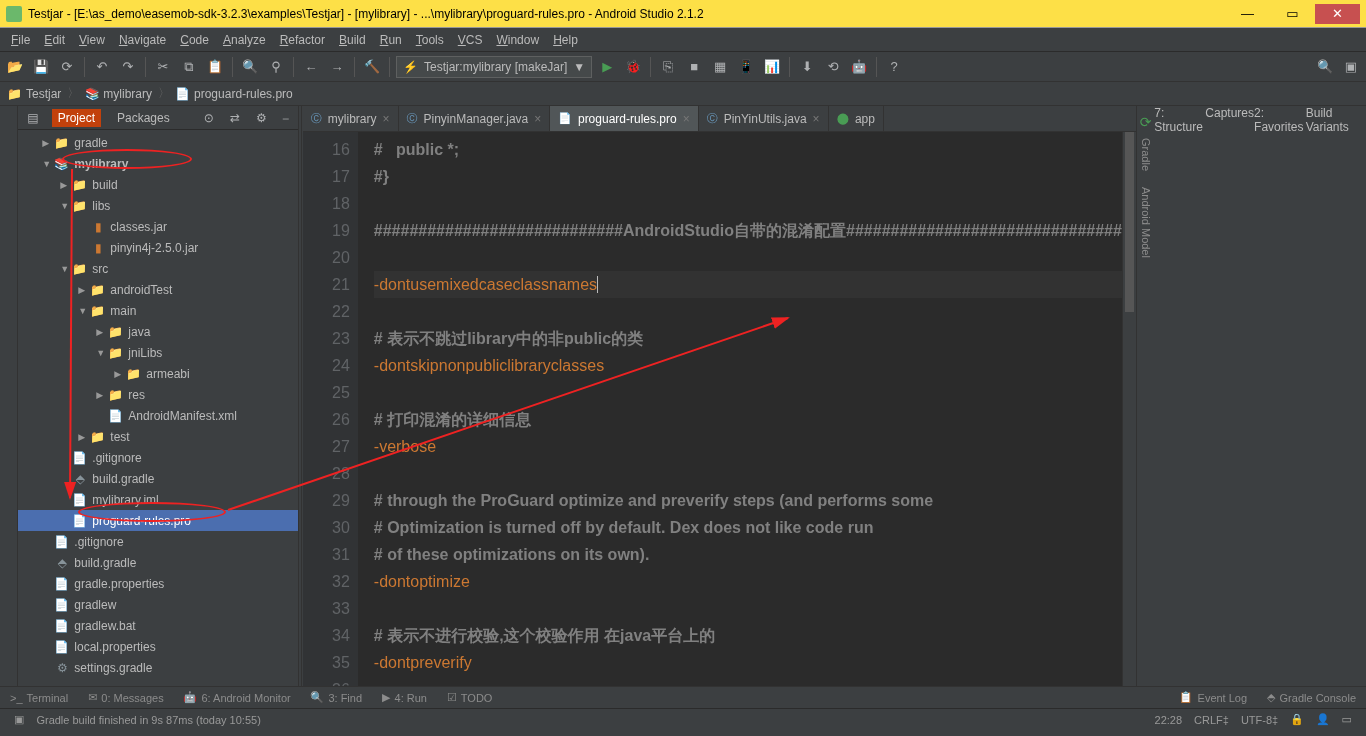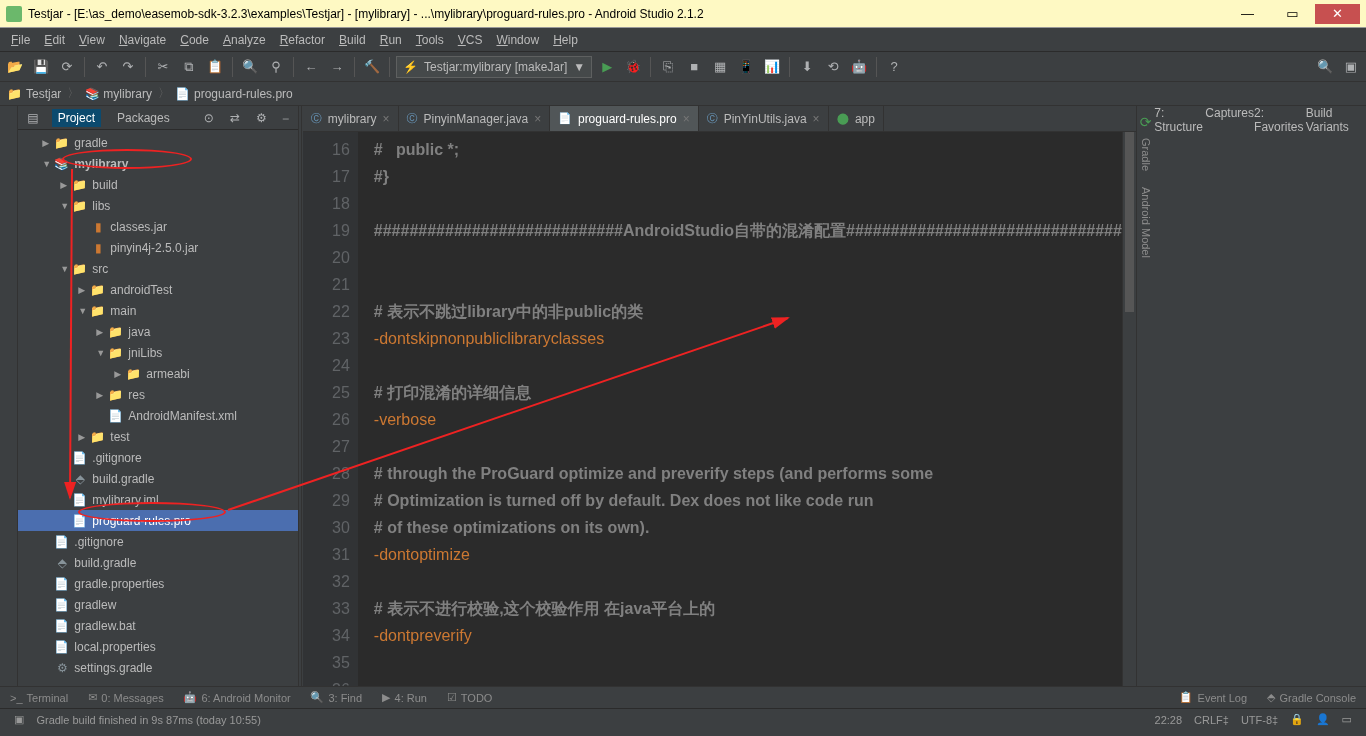--- a/index.html
+++ b/index.html
@@ -1,19 +1,19 @@
 <!DOCTYPE html>
 <html><head>
 <meta charset="utf-8">
 <style>
 * { margin: 0; padding: 0; box-sizing: border-box; font-family: "Segoe UI", sans-serif; }
 body { background: #3c3f41; color: #bbbbbb; width: 1366px; height: 736px; overflow: hidden; font-size: 12px; position: relative; }
 
 
-.titlebar { background: #fef9c3; height: 28px; display: flex; align-items: center; padding: 0 6px; color: #000; font-size: 12px; border-bottom: 1px solid #999; }
+.titlebar { background: #fde047; height: 28px; display: flex; align-items: center; padding: 0 6px; color: #000; font-size: 12px; border-bottom: 1px solid #999; }
 .titlebar .icon { width: 16px; height: 16px; background: #6bb86b; margin-right: 6px; border-radius: 2px; }
 .win-controls { margin-left: auto; display:flex; }
 .win-controls div { width: 45px; height: 20px; text-align: center; line-height: 20px; font-size: 13px; }
 .win-controls .close { background: #c75050; color: #fff; }
 
 
 .menubar { background: #3c3f41; height: 24px; display: flex; align-items: center; padding: 0 4px; border-bottom: 1px solid #2b2b2b; }
 .menubar span { padding: 0 7px; color: #bbbbbb; cursor: default; font-size: 12px; }
 .menubar span u { text-decoration: underline; }
 
@@ -36,21 +36,21 @@
 .main { display: flex; height: 580px; }
 .left-gutter { width: 22px; background: #3c3f41; border-right: 1px solid #323232; display: flex; flex-direction: column; align-items: center; padding-top: 2px; }
 .right-gutter { width: 22px; background: #3c3f41; border-left: 1px solid #323232; display: flex; flex-direction: column; align-items: center; }
 .right-gutter .tab { writing-mode: vertical-rl; padding: 8px 0; font-size: 11px; color: #8c8c8c; cursor: default; }
 .right-gutter .sync-icon { color: #499c54; margin-top: 8px; font-size: 14px; }
 
 
 .project-panel { width: 340px; background: #3c3f41; border-right: 1px solid #323232; display: flex; flex-direction: column; }
 .project-header { height: 24px; background: #3c3f41; border-bottom: 1px solid #2b2b2b; display: flex; align-items: center; padding: 0 6px; font-size: 12px; gap: 10px; }
 .project-header .ph-tab { padding: 2px 6px; }
-.project-header .ph-tab.active { background: #0c4a6e; color: #fff; }
+.project-header .ph-tab.active { background: #c2410c; color: #fff; }
 .project-header .spacer { flex: 1; }
 .project-header .ph-icon { color: #afb1b3; padding: 0 3px; }
 .tree { flex: 1; overflow: auto; padding: 2px 0; font-size: 12px; position: relative; }
 .tree-row { display: flex; align-items: center; height: 21px; padding-left: 6px; white-space: nowrap; }
 .tree-row.selected { background: #4b6eaf; color: #fff; }
 .tree-row .arrow { width: 12px; color: #999; font-size: 9px; }
 .tree-row .ticon { width: 16px; display: inline-flex; justify-content: center; margin-right: 4px; }
 .folder { color: #b9a86f; }
 .folder-blue { color: #87939a; }
 .file-icon { color: #aaa; }
@@ -387,20 +387,21 @@
           <div>34</div>
           <div>35</div>
           <div>36</div>
         </div>
       <div class="code" id="code">
           <div class="line"><span class="comment">#   public *;</span></div>
           <div class="line"><span class="comment">#}</span></div>
           <div class="line"></div>
           <div class="line"><span class="comment">############################AndroidStudio自带的混淆配置###############################</span></div>
           <div class="line"></div>
+          <div class="line caret-line"><span class="kw">-dontusemixedcaseclassnames</span><span class="caret"></span></div>
           <div class="line"></div>
           <div class="line"><span class="comment"># 表示不跳过library中的非public的类</span></div>
           <div class="line"><span class="kw">-dontskipnonpubliclibraryclasses</span></div>
           <div class="line"></div>
           <div class="line"><span class="comment"># 打印混淆的详细信息</span></div>
           <div class="line"><span class="kw">-verbose</span></div>
           <div class="line"></div>
           <div class="line"><span class="comment"># through the ProGuard optimize and preverify steps (and performs some</span></div>
           <div class="line"><span class="comment"># Optimization is turned off by default. Dex does not like code run</span></div>
           <div class="line"><span class="comment"># of these optimizations on its own).</span></div>

